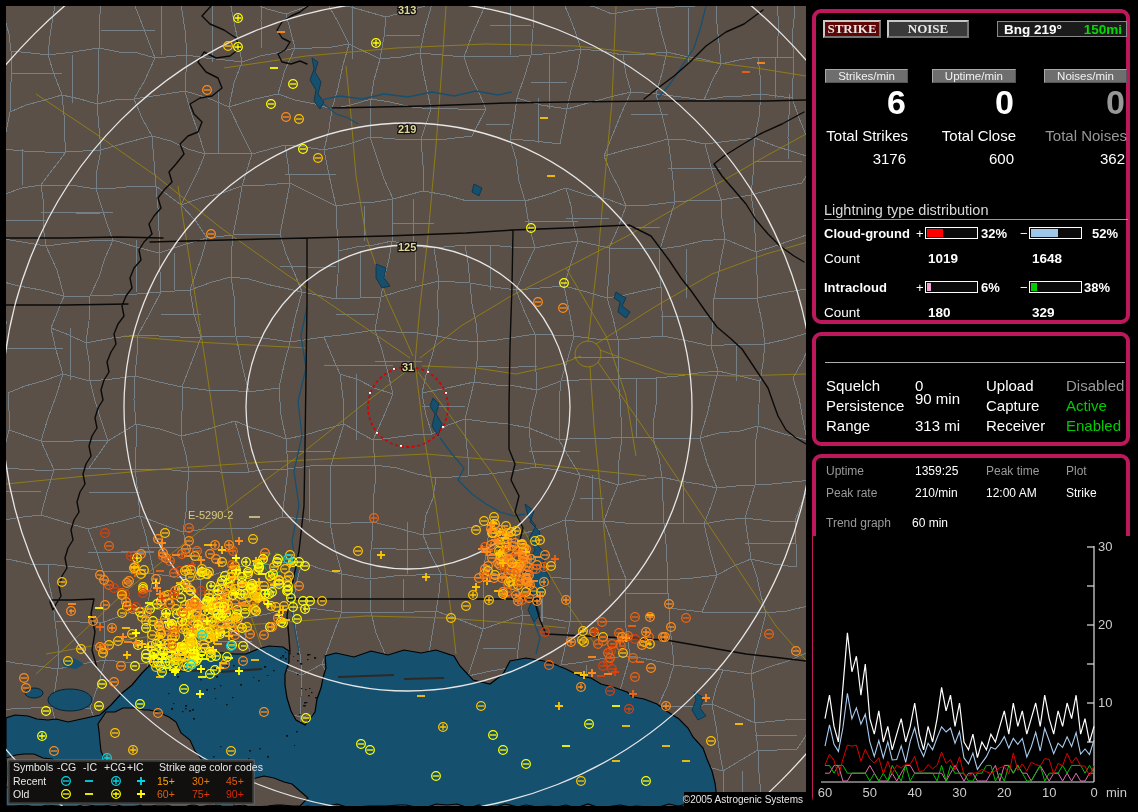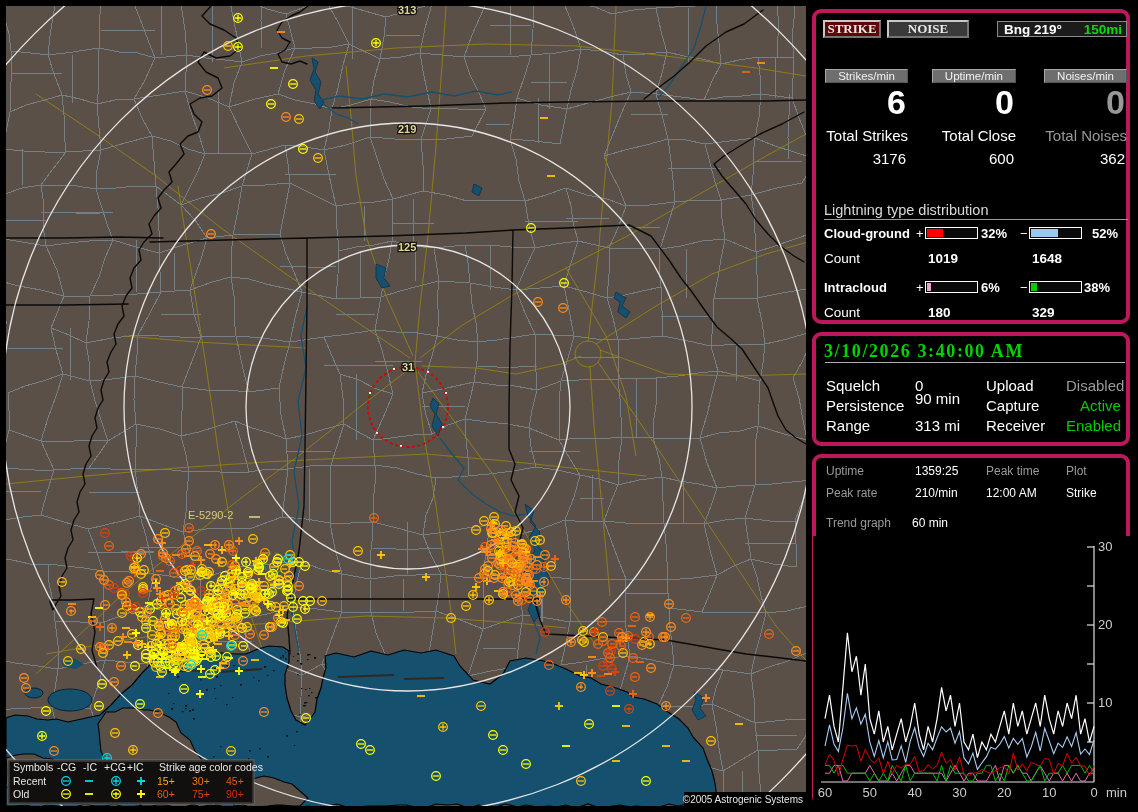--- a/index.html
+++ b/index.html
@@ -2764,30 +2764,29 @@
         <span class="fill" style="width:6px;background:#00cc00;"></span>
       </span>
      <span style="position:absolute;left:260px;">38%</span>
   </div>
   <div class="cnt" style="top:292px;">Count
      <b style="position:absolute;left:104px;">180</b>
      <b style="position:absolute;left:208px;">329</b></div>
 </div>
 
 <div class="panel" id="p2">
-  <div id="date">3/10/2026 3:40:00 AM</div>
   <div id="dline"></div>
   <div class="r2" style="left:10px;top:41px;">Squelch</div>
   <div class="r2" style="left:99px;top:41px;">0</div>
   <div class="r2" style="left:170px;top:41px;">Upload</div>
   <div class="r2 gray" style="left:250px;top:41px;">Disabled</div>
   <div class="r2" style="left:10px;top:61px;">Persistence</div>
   <div class="r2" style="left:99px;top:54px;">90 min</div>
   <div class="r2" style="left:170px;top:61px;">Capture</div>
-  <div class="r2 g" style="left:264px;top:61px;">Active</div>
+  <div class="r2 g" style="left:250px;top:61px;">Active</div>
   <div class="r2" style="left:10px;top:81px;">Range</div>
   <div class="r2" style="left:99px;top:81px;">313 mi</div>
   <div class="r2" style="left:170px;top:81px;">Receiver</div>
   <div class="r2 g" style="left:250px;top:81px;">Enabled</div>
 </div>
 
 <div class="panel" id="p3">
   <div class="r3 gray" style="left:10px;top:6px;">Uptime</div>
   <div class="r3" style="left:99px;top:6px;">1359:25</div>
   <div class="r3 gray" style="left:170px;top:6px;">Peak time</div>

